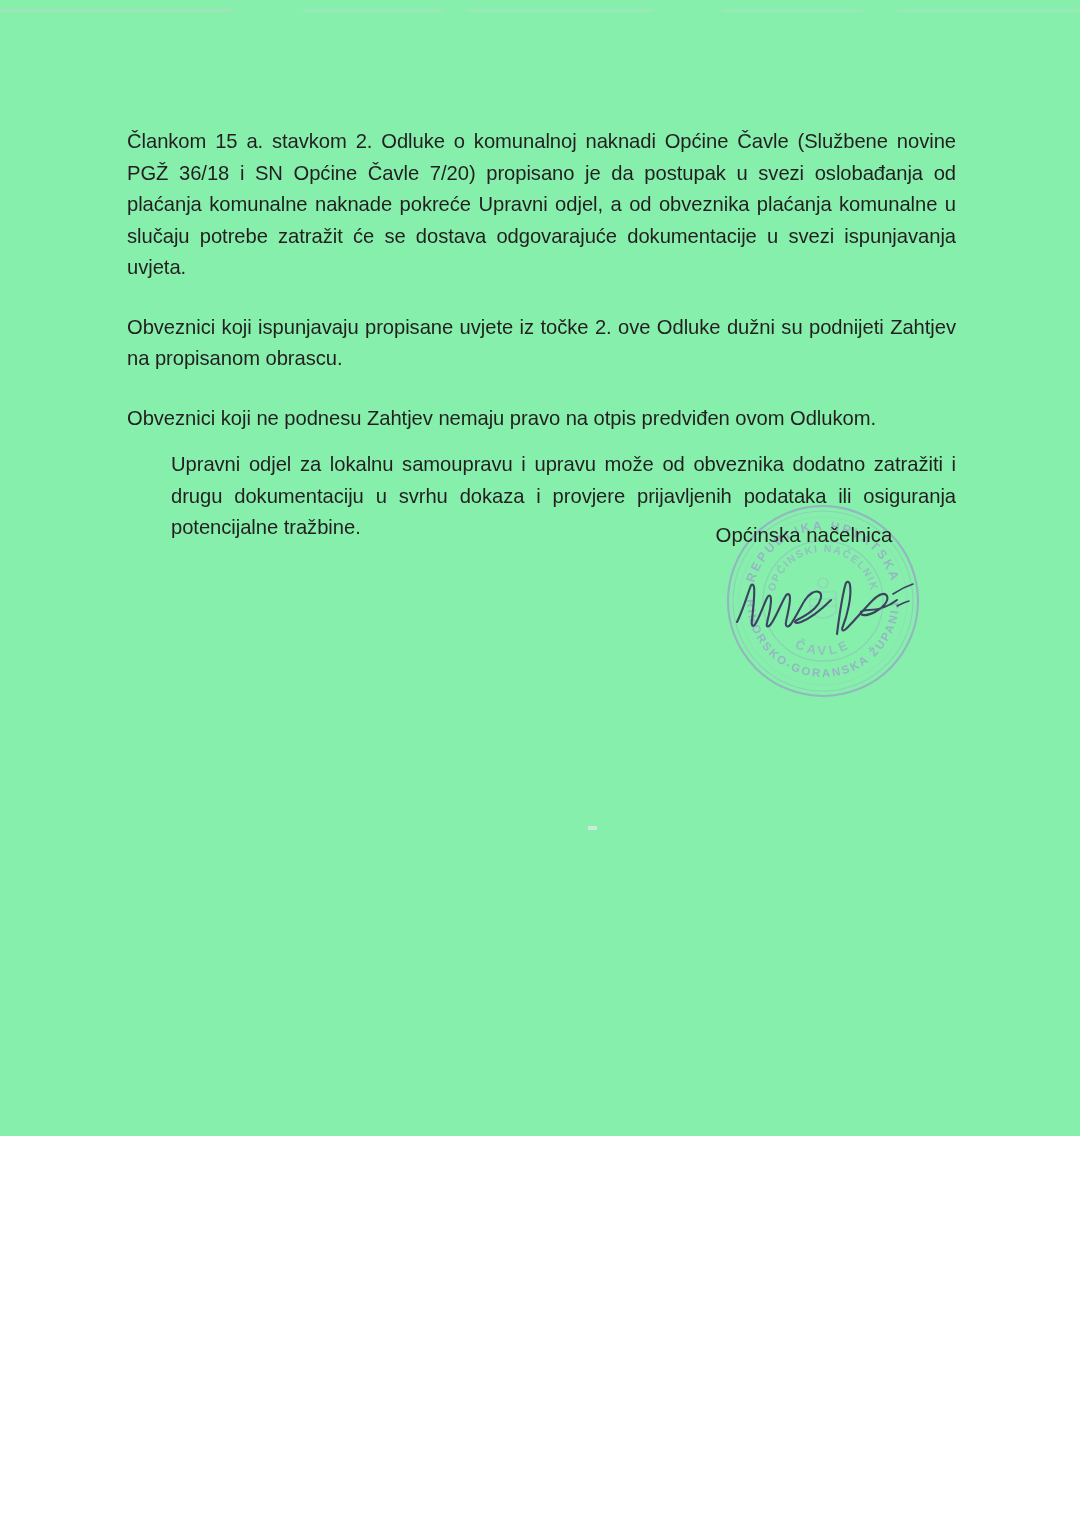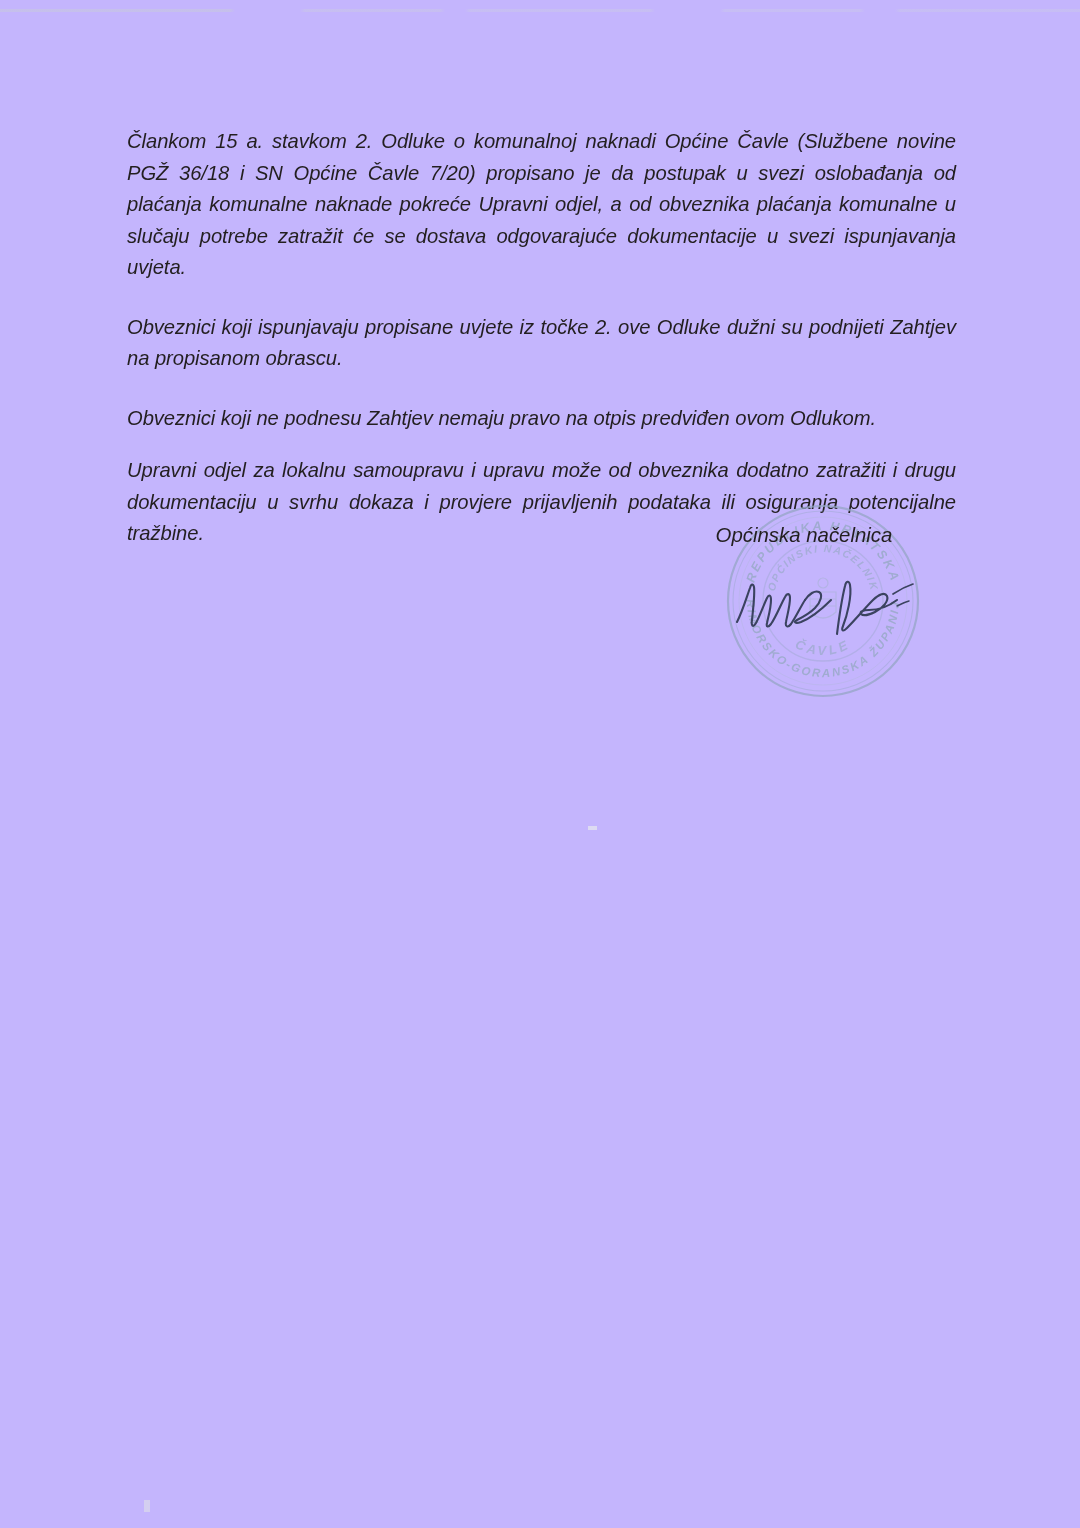--- a/index.html
+++ b/index.html
@@ -3,25 +3,24 @@
 <meta charset="utf-8">
 <style>
   html, body {
     margin: 0;
     padding: 0;
     background: #ffffff;
   }
   .page {
     position: relative;
     width: 1080px;
-    height: 1528px;
-    background: #c4b5fd;
+    height: 1136px;
+    background: #86efac;
     overflow: hidden;
     font-family: "Liberation Sans", sans-serif;
-    font-style: italic;
   }
 
   
   .scan-top-artifact {
     position: absolute;
     top: 9px;
     left: 0;
     width: 1080px;
     height: 3px;
     background: linear-gradient(90deg,
@@ -63,23 +62,23 @@
   }
   .para {
     margin: 0 0 28px 0;
     font-size: 20.2px;
     line-height: 31.5px;
     color: #231f20;
     text-align: justify;
     text-justify: inter-word;
     letter-spacing: -0.05px;
   }
-  .para:last-child { margin-bottom: 0; }
+  .para:last-child { margin-bottom: 0; margin-left: 44px; }
   .para.p2 { }
-  .para.p3 { margin-bottom: 21px; }
+  .para.p3 { margin-bottom: 15px; }
 
   
   .sign-block {
     position: absolute;
     left: 608px;
     top: 521px;
     width: 320px;
     text-align: center;
     z-index: 3;
   }

